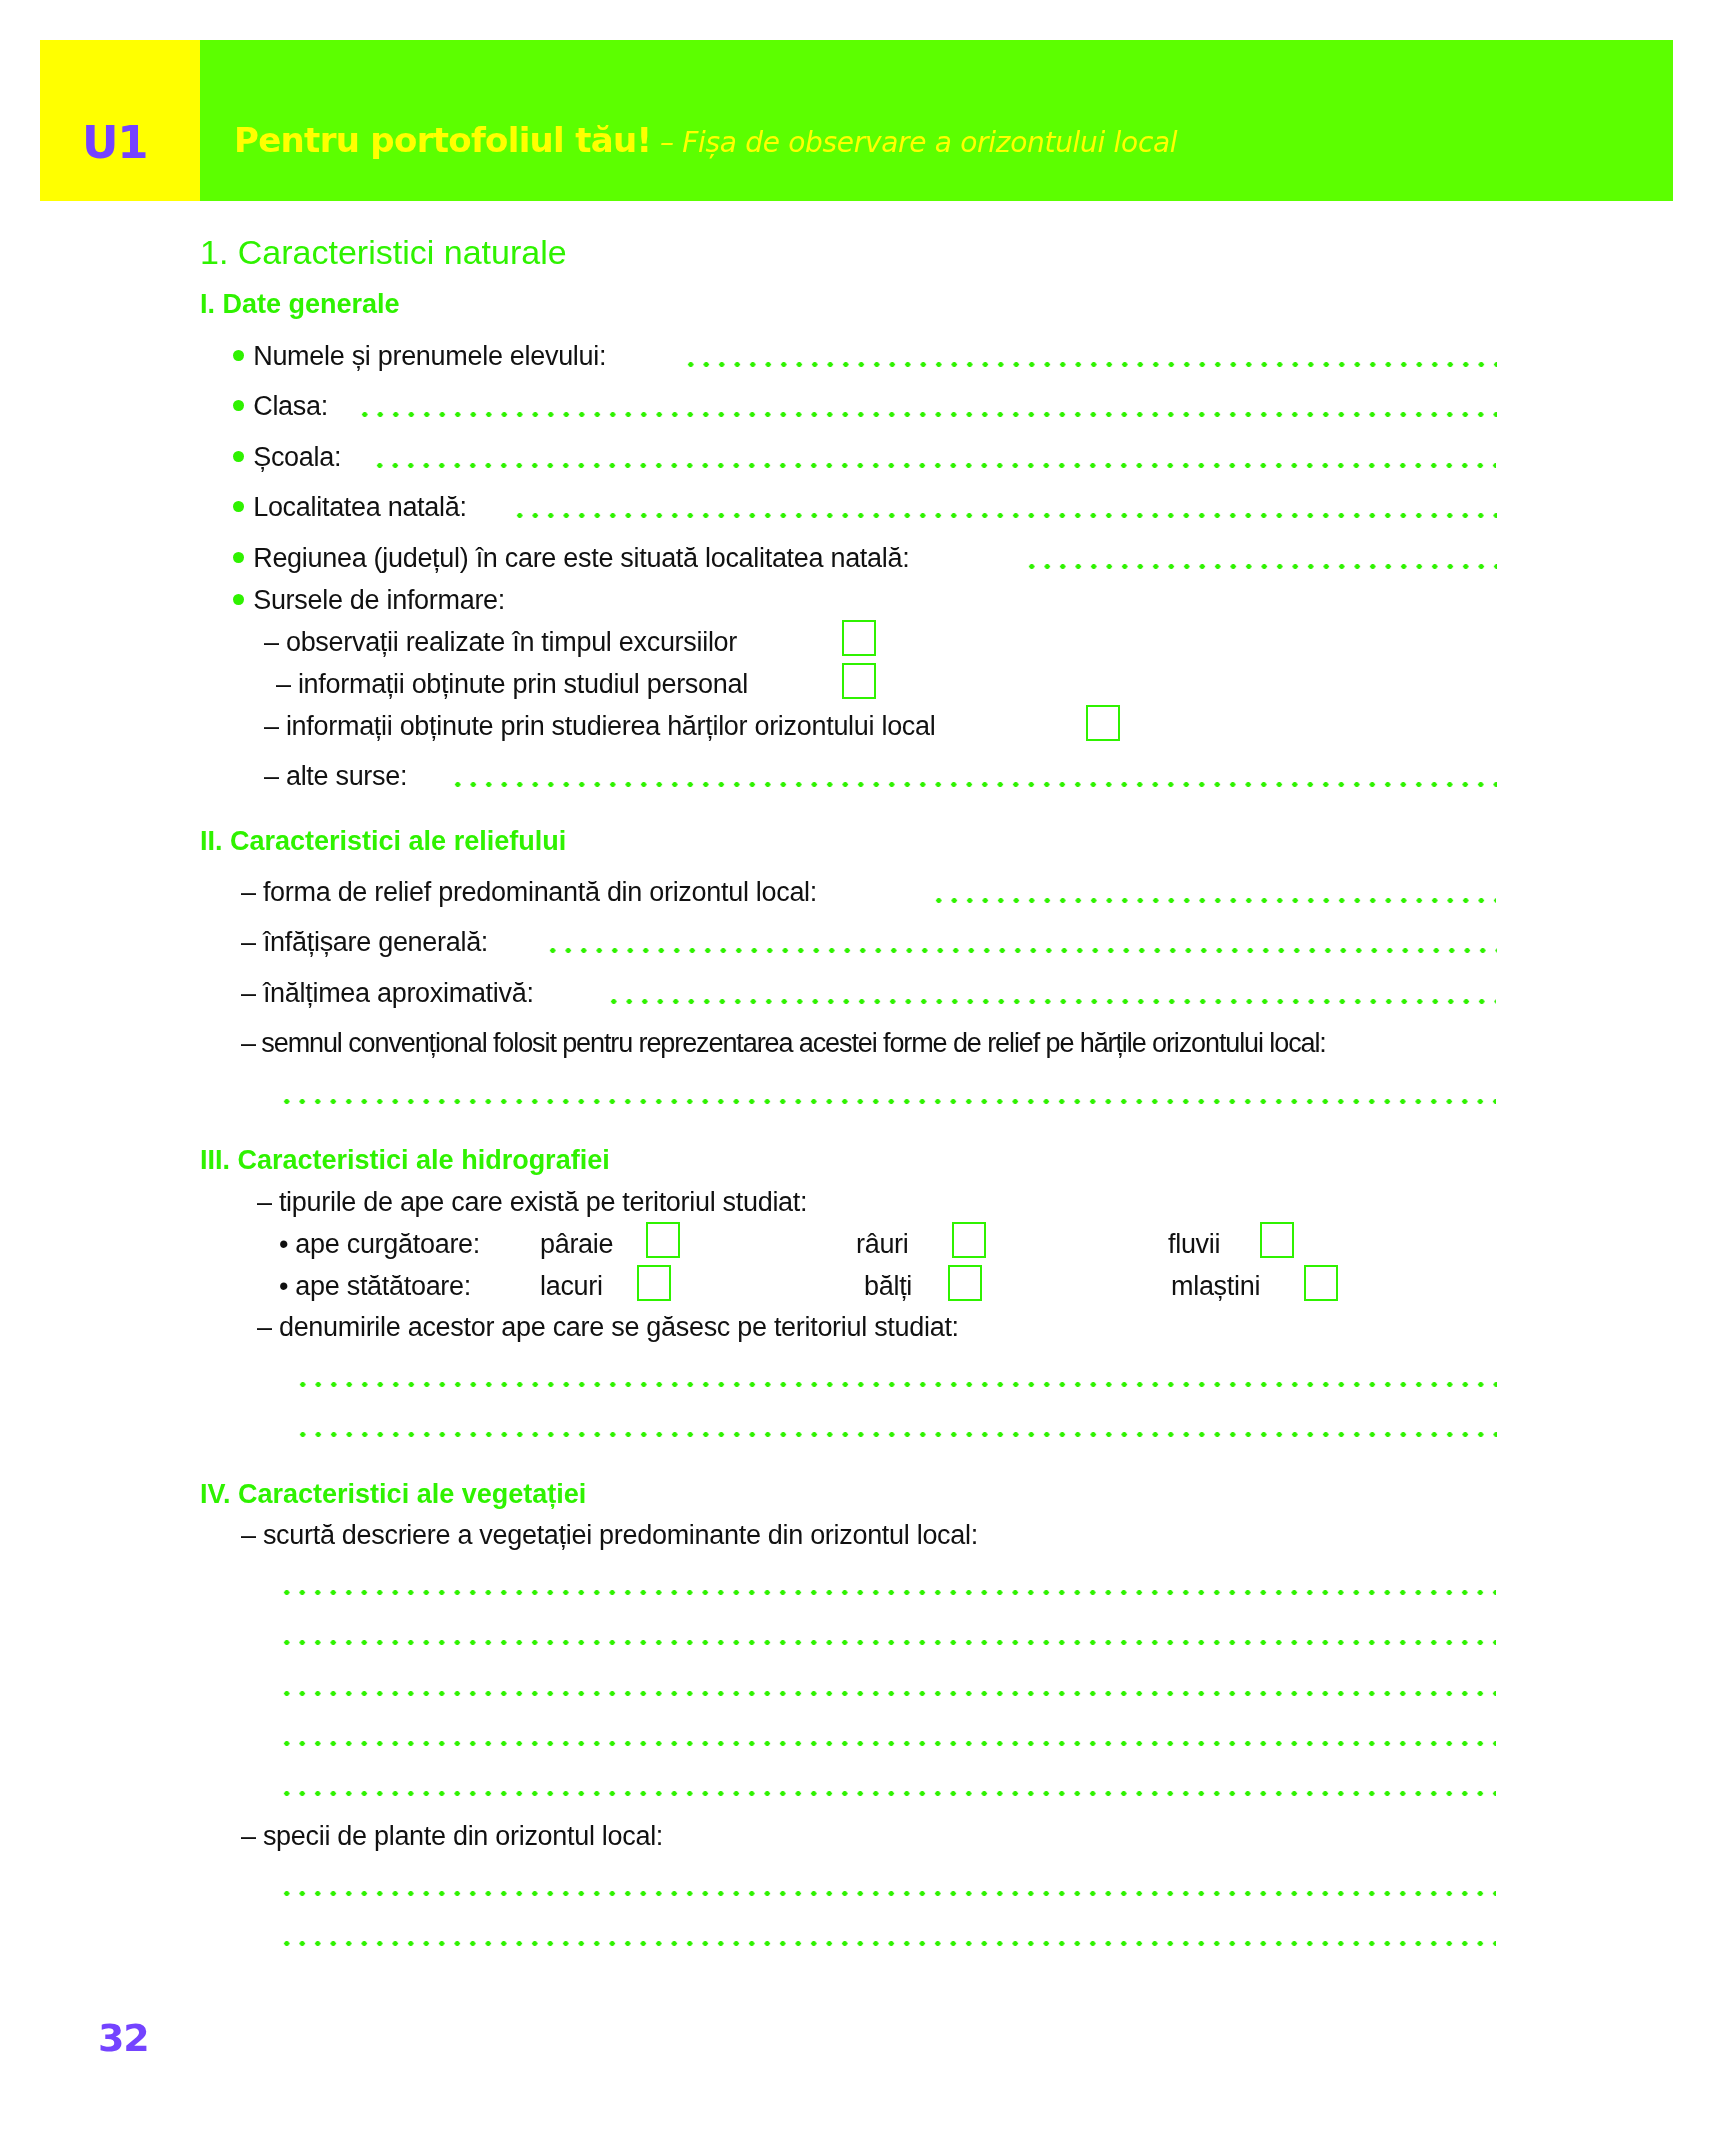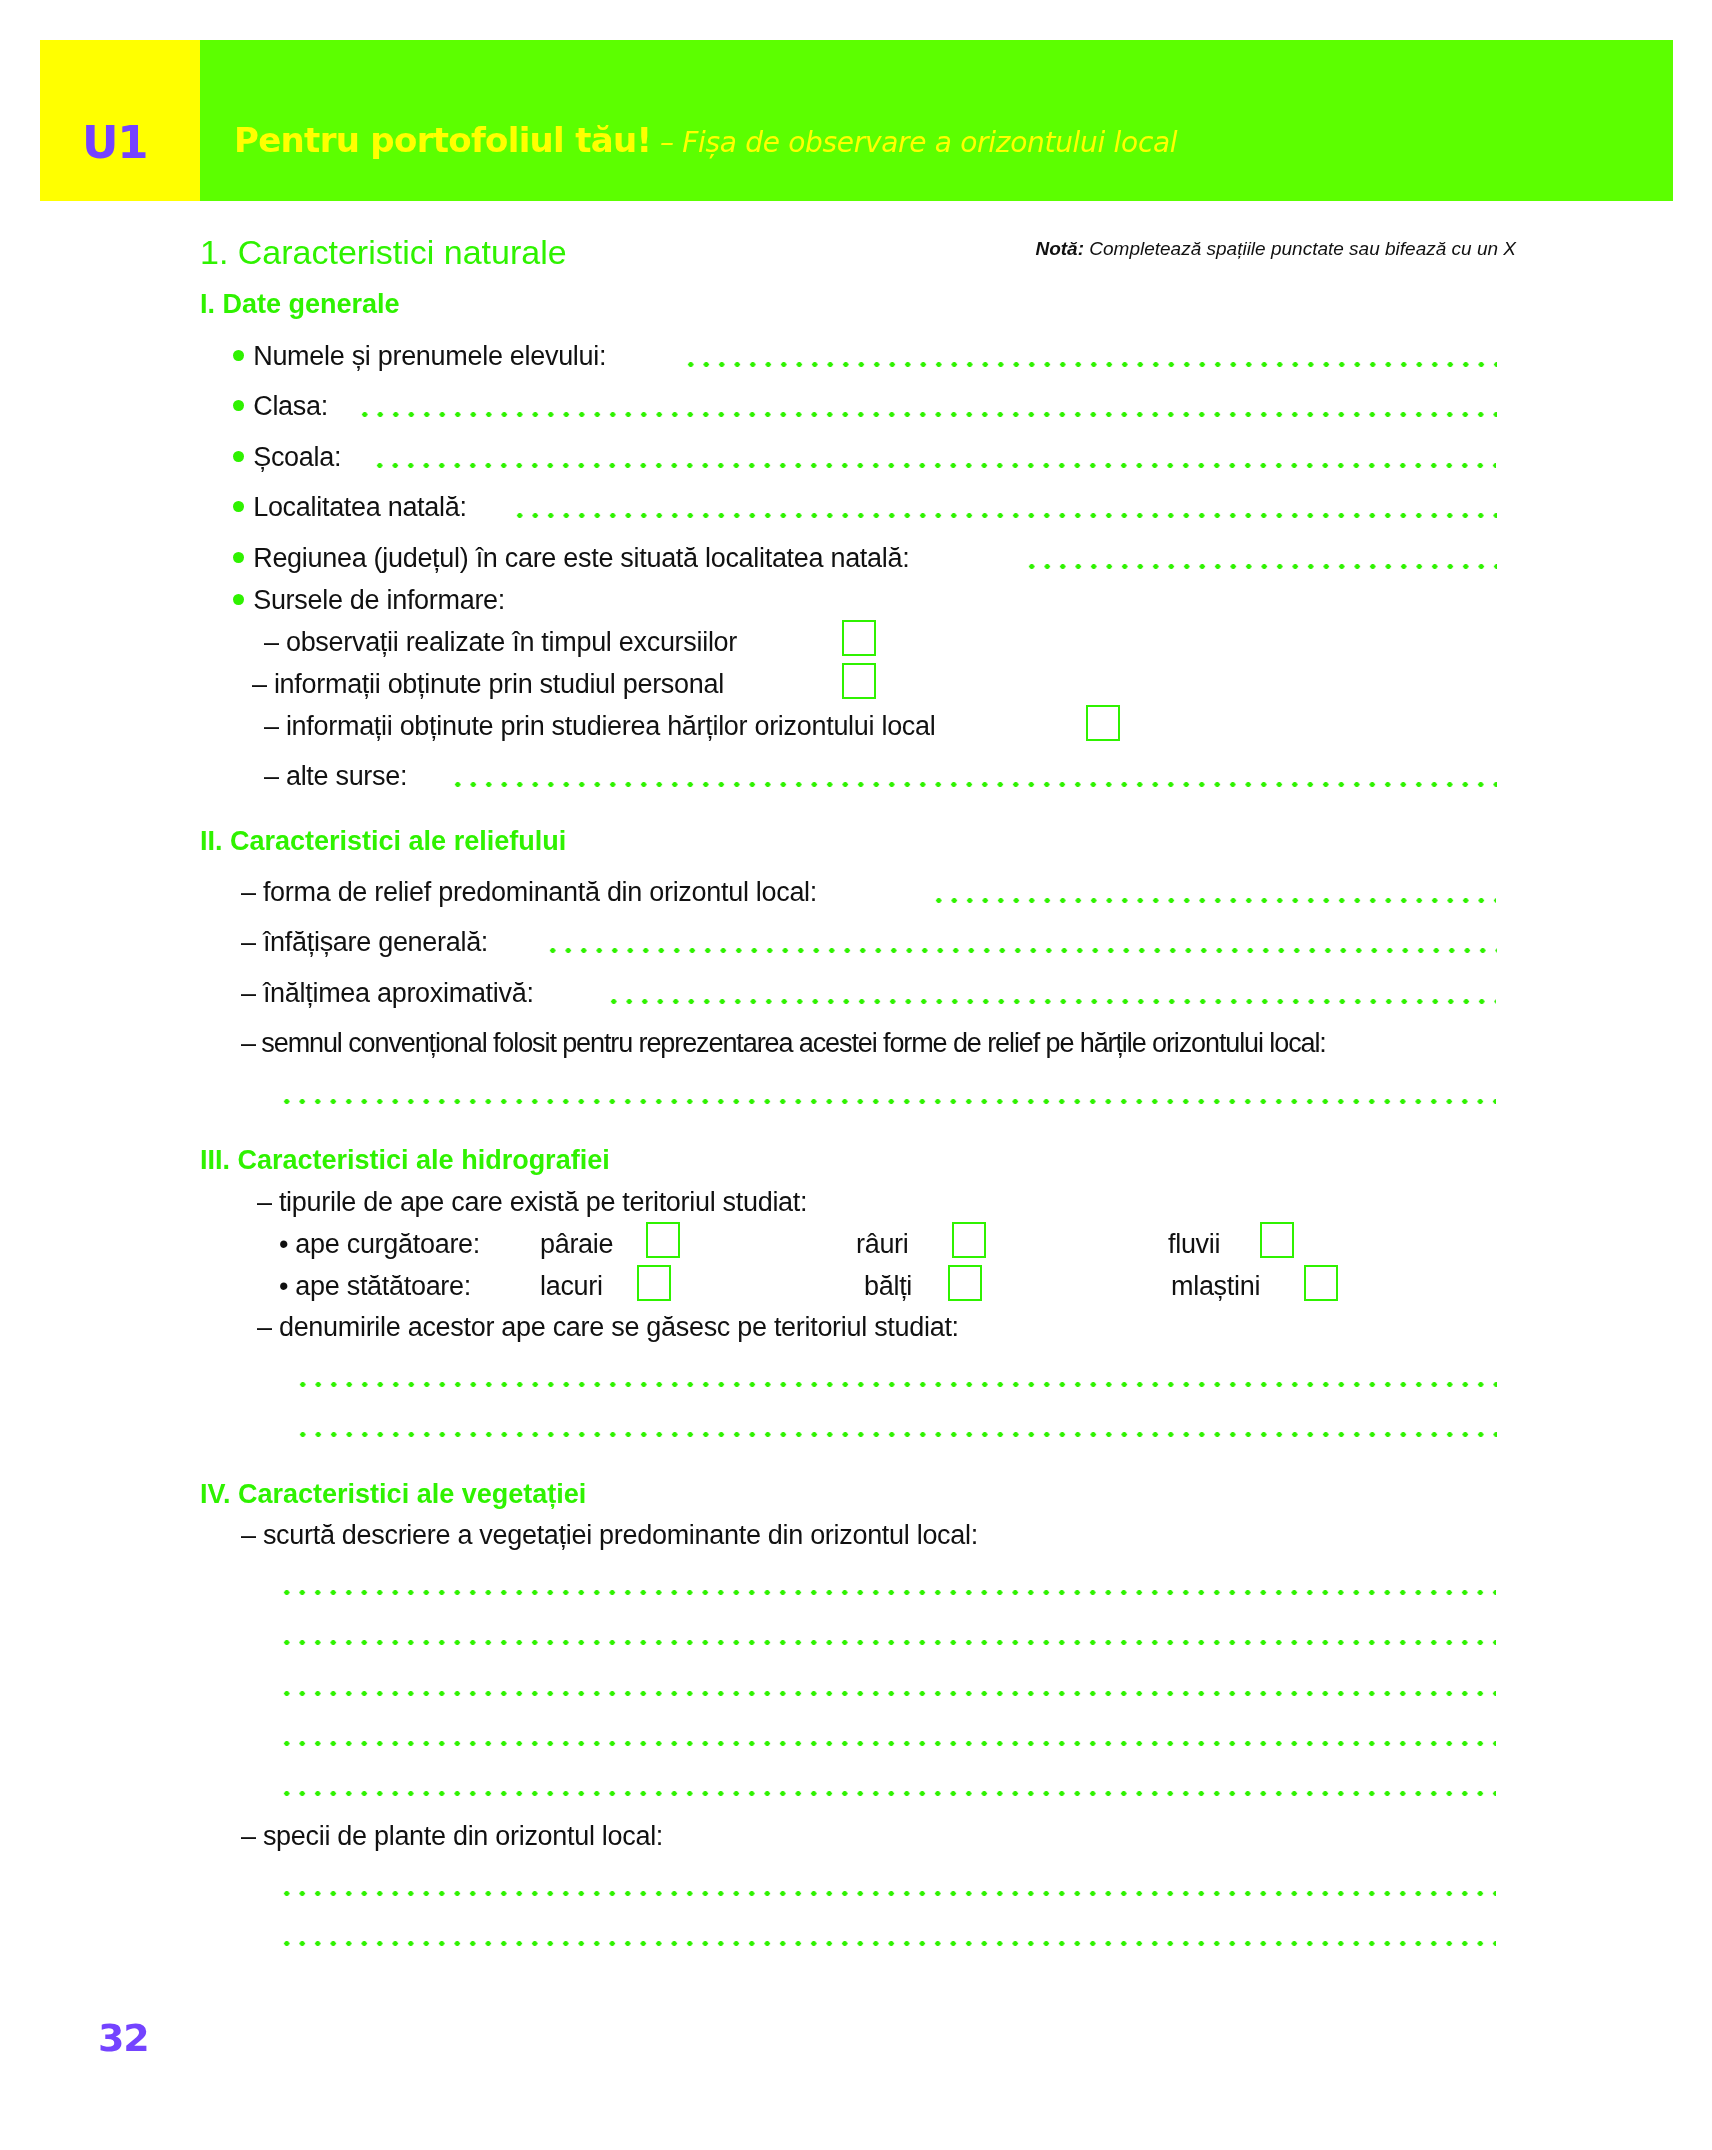--- a/index.html
+++ b/index.html
@@ -44,21 +44,20 @@
   <span>U1</span>
 </div>
 <div class="hdr-band">
   <div class="hdr-title">
     <b>Pentru portofoliul tău!</b><i> – Fișa de observare a orizontului local</i>
   </div>
 </div>
 
 <div class="abs h-main" style="left:200px; top:233px;">1. Caracteristici naturale</div>
 <div class="abs note" style="left:931px; top:236px; width:585px;">
-  <div><b>Notă:</b><span> Completează spațiile punctate sau bifează cu un X</span></div>
 </div>
 
 <div class="abs h-sec" style="left:200px; top:289px;">I. Date generale</div>
 
 <div class="abs txt" style="left:233px; top:341px;"><span class="bullet"></span><span>Numele și prenumele elevului:</span></div>
 <div class="dots" style="left:683px; top:362px; width:814px;"></div>
 
 <div class="abs txt" style="left:233px; top:391px;"><span class="bullet"></span><span>Clasa:</span></div>
 <div class="dots" style="left:357px; top:412px; width:1140px;"></div>
 
@@ -69,21 +68,21 @@
 <div class="dots" style="left:512px; top:513px; width:985px;"></div>
 
 <div class="abs txt" style="left:233px; top:543px;"><span class="bullet"></span><span>Regiunea (județul) în care este situată localitatea natală:</span></div>
 <div class="dots" style="left:1024px; top:564px; width:473px;"></div>
 
 <div class="abs txt" style="left:233px; top:585px;"><span class="bullet"></span><span>Sursele de informare:</span></div>
 
 <div class="abs txt" style="left:264px; top:627px;">– observații realizate în timpul excursiilor</div>
 <div class="cb" style="left:842px; top:620px;"></div>
 
-<div class="abs txt" style="left:252px; top:669px;">– informații obținute prin studiul personal</div>
+<div class="abs txt" style="left:276px; top:669px;">– informații obținute prin studiul personal</div>
 <div class="cb" style="left:842px; top:663px;"></div>
 
 <div class="abs txt" style="left:264px; top:711px;">– informații obținute prin studierea hărților orizontului local</div>
 <div class="cb" style="left:1086px; top:705px;"></div>
 
 <div class="abs txt" style="left:264px; top:761px;">– alte surse:</div>
 <div class="dots" style="left:450px; top:782px; width:1047px;"></div>
 
 <div class="abs h-sec" style="left:200px; top:826px;">II. Caracteristici ale reliefului</div>
 

